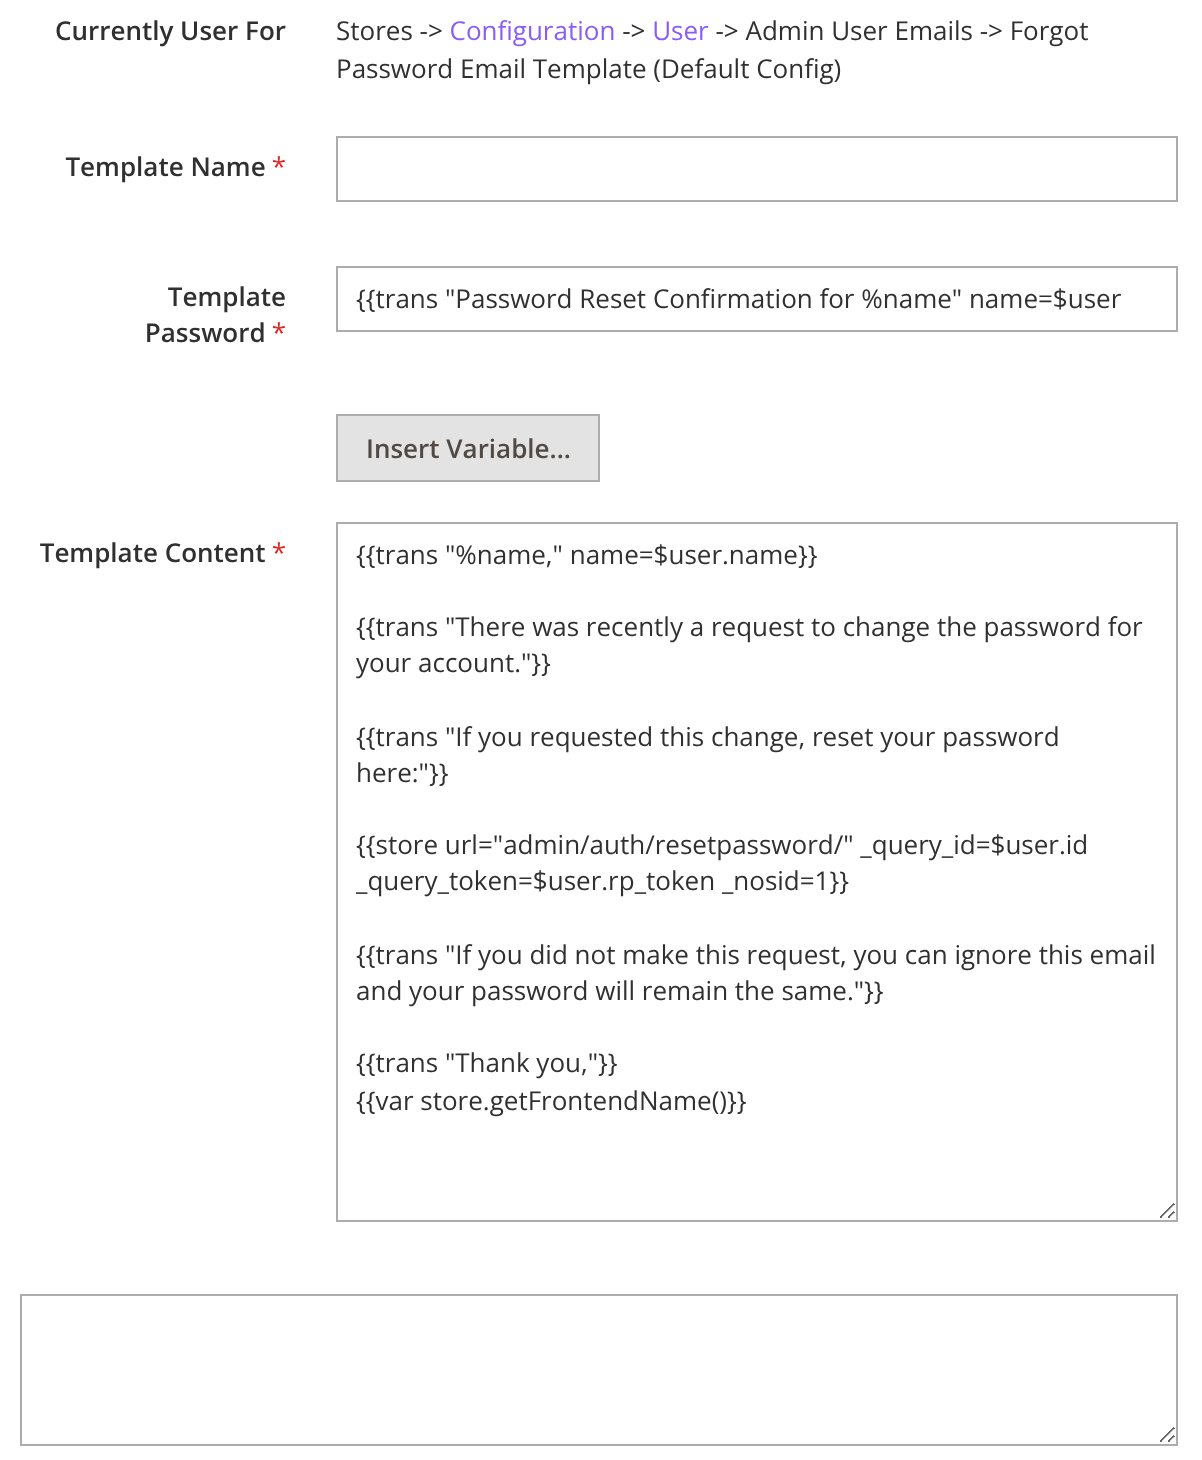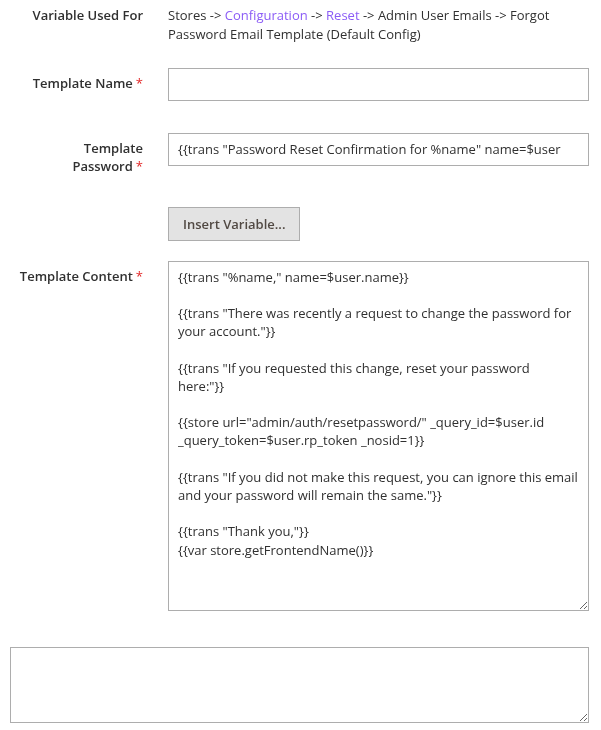--- a/index.html
+++ b/index.html
@@ -72,23 +72,23 @@
       padding: 7px 14px;
       cursor: pointer;
       font-family: inherit;
     }
     .button-row { margin-bottom: 20px; align-items: flex-end; }
   </style>
 </head>
 <body>
 
 <div class="field-row first">
-  <div class="field-label top-align">Variable Used For</div>
+  <div class="field-label top-align">Currently User For</div>
   <div class="field-control breadcrumb-text">
-    <span>Stores -&gt; </span><a href="#">Configuration</a><span> -&gt; </span><a href="#">Reset</a><span> -&gt; Admin User Emails -&gt; Forgot Password Email Template  (Default Config)</span>
+    <span>Stores -&gt; </span><a href="#">Configuration</a><span> -&gt; </span><a href="#">User</a><span> -&gt; Admin User Emails -&gt; Forgot Password Email Template  (Default Config)</span>
   </div>
 </div>
 
 <div class="field-row">
   <div class="field-label">
     <span>Template Name</span><span class="req">*</span>
   </div>
   <div class="field-control">
     <input type="text" id="template-name" value="" style="">
   </div>

